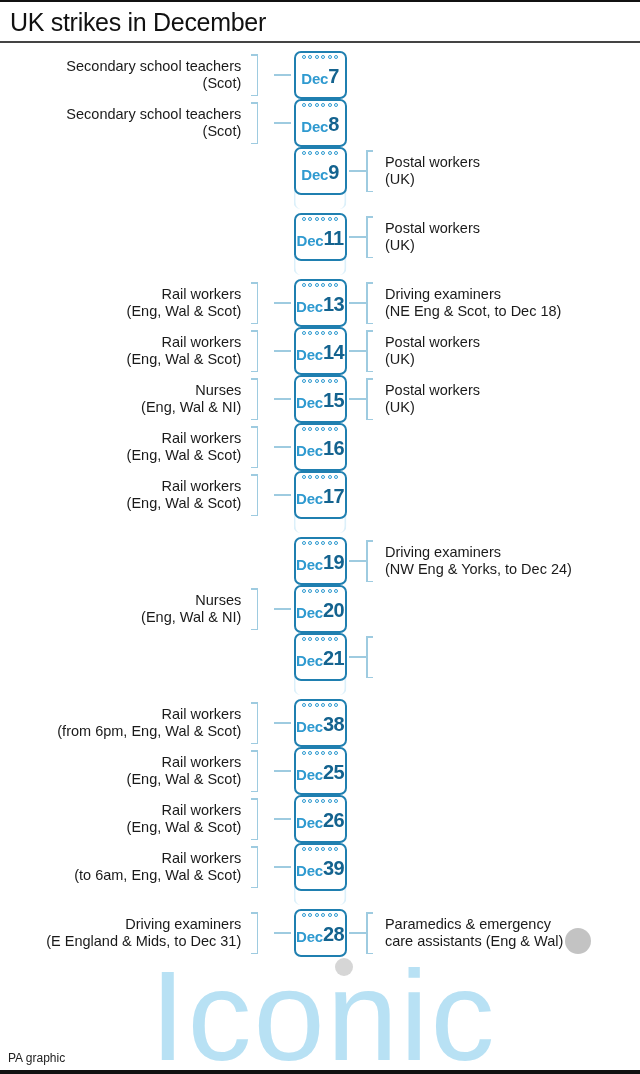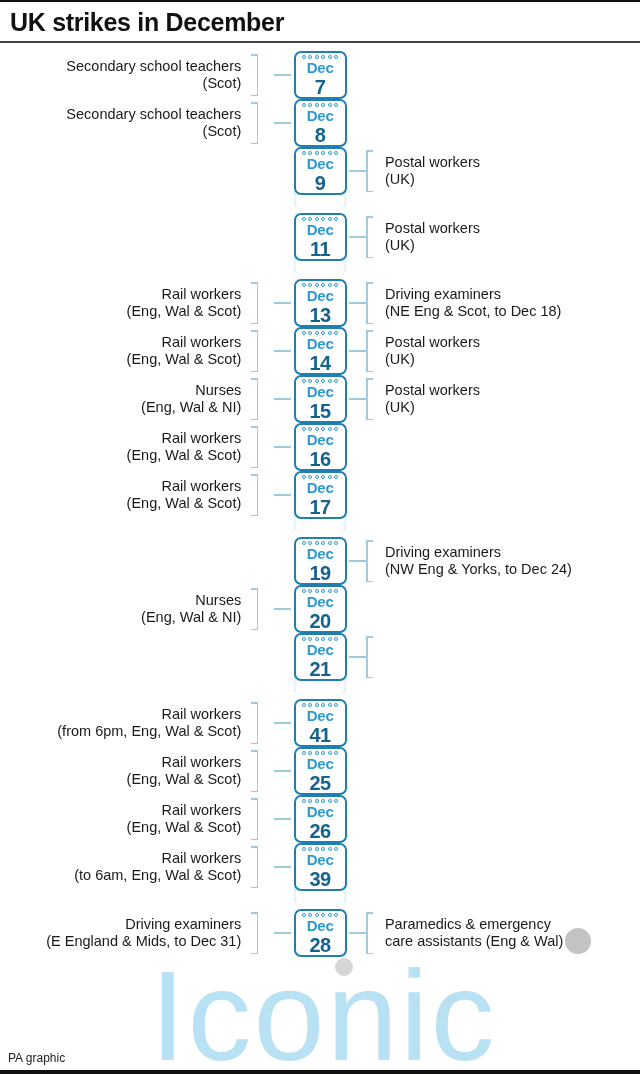--- a/index.html
+++ b/index.html
@@ -57,21 +57,21 @@
   
   #header {
     position: relative;
     z-index: 3;
     background: #ffffff;
     border-top: 2px solid #111111;
     padding: 7px 10px 6px 10px;
   }
   #header .title {
     font-size: 25px;
-    font-weight: bold;
+    font-weight: normal;
     color: #111111;
     letter-spacing: -0.3px;
     line-height: 1.05;
   }
   #rule-under-title {
     position: relative;
     z-index: 3;
     height: 2px;
     background: #444444;
     margin: 0;
@@ -167,21 +167,21 @@
   }
 
   .cal {
     position: relative;
     width: 53px;
     height: 48px;
     border: 2px solid #1f7fb0;
     border-radius: 7px;
     background: #ffffff;
     display: flex;
-    flex-direction: column;
+    flex-direction: row;
     align-items: center;
     justify-content: center;
     z-index: 2;
   }
   .cal .rings {
     position: absolute;
     top: 1.5px;
     left: 0; right: 0;
     display: flex;
     justify-content: center;
@@ -709,21 +709,21 @@
           <div class="cal">
             <div class="rings">
               <i></i>
               <i></i>
               <i></i>
               <i></i>
               <i></i>
               <i></i>
             </div>
             <div class="mon">Dec</div>
-            <div class="day">41</div>
+            <div class="day">38</div>
           </div>
         </div>
         <div class="connector hidden"></div>
         <div class="side right">
           <div class="bracket rb hidden"></div>
         </div>
       </div>
       <div class="row">
         <div class="side left">
           <div class="label">Rail workers

